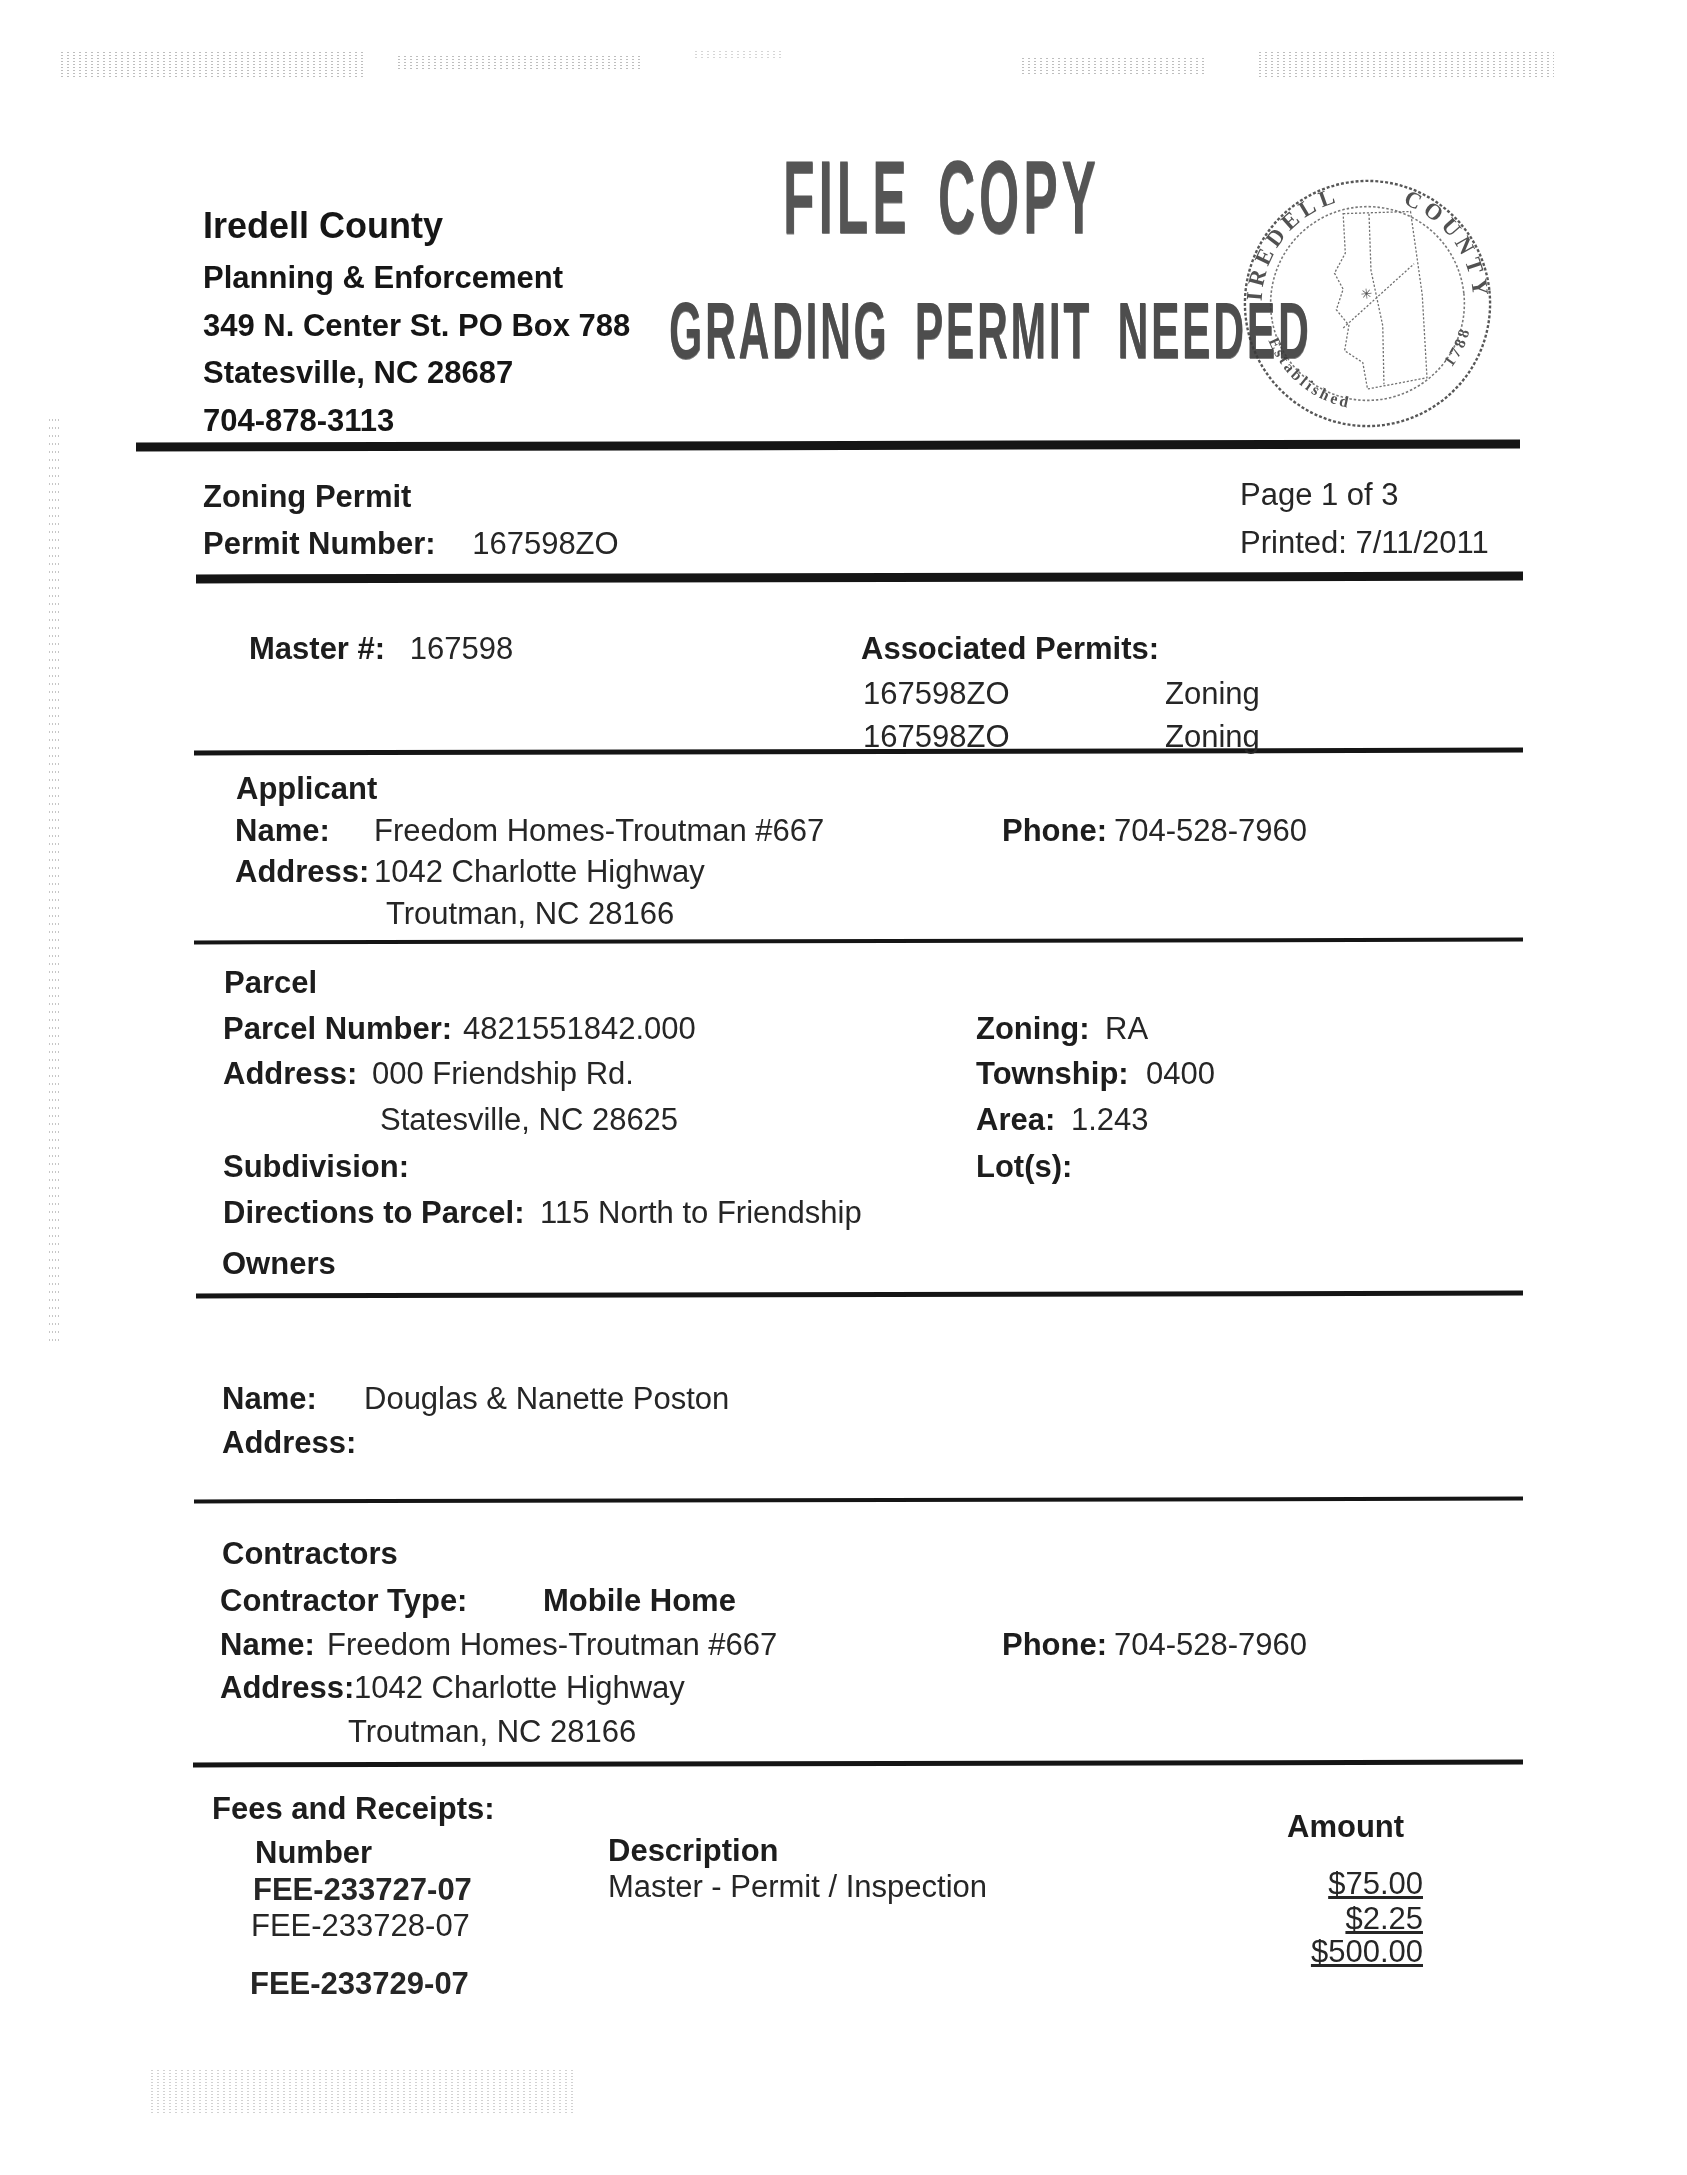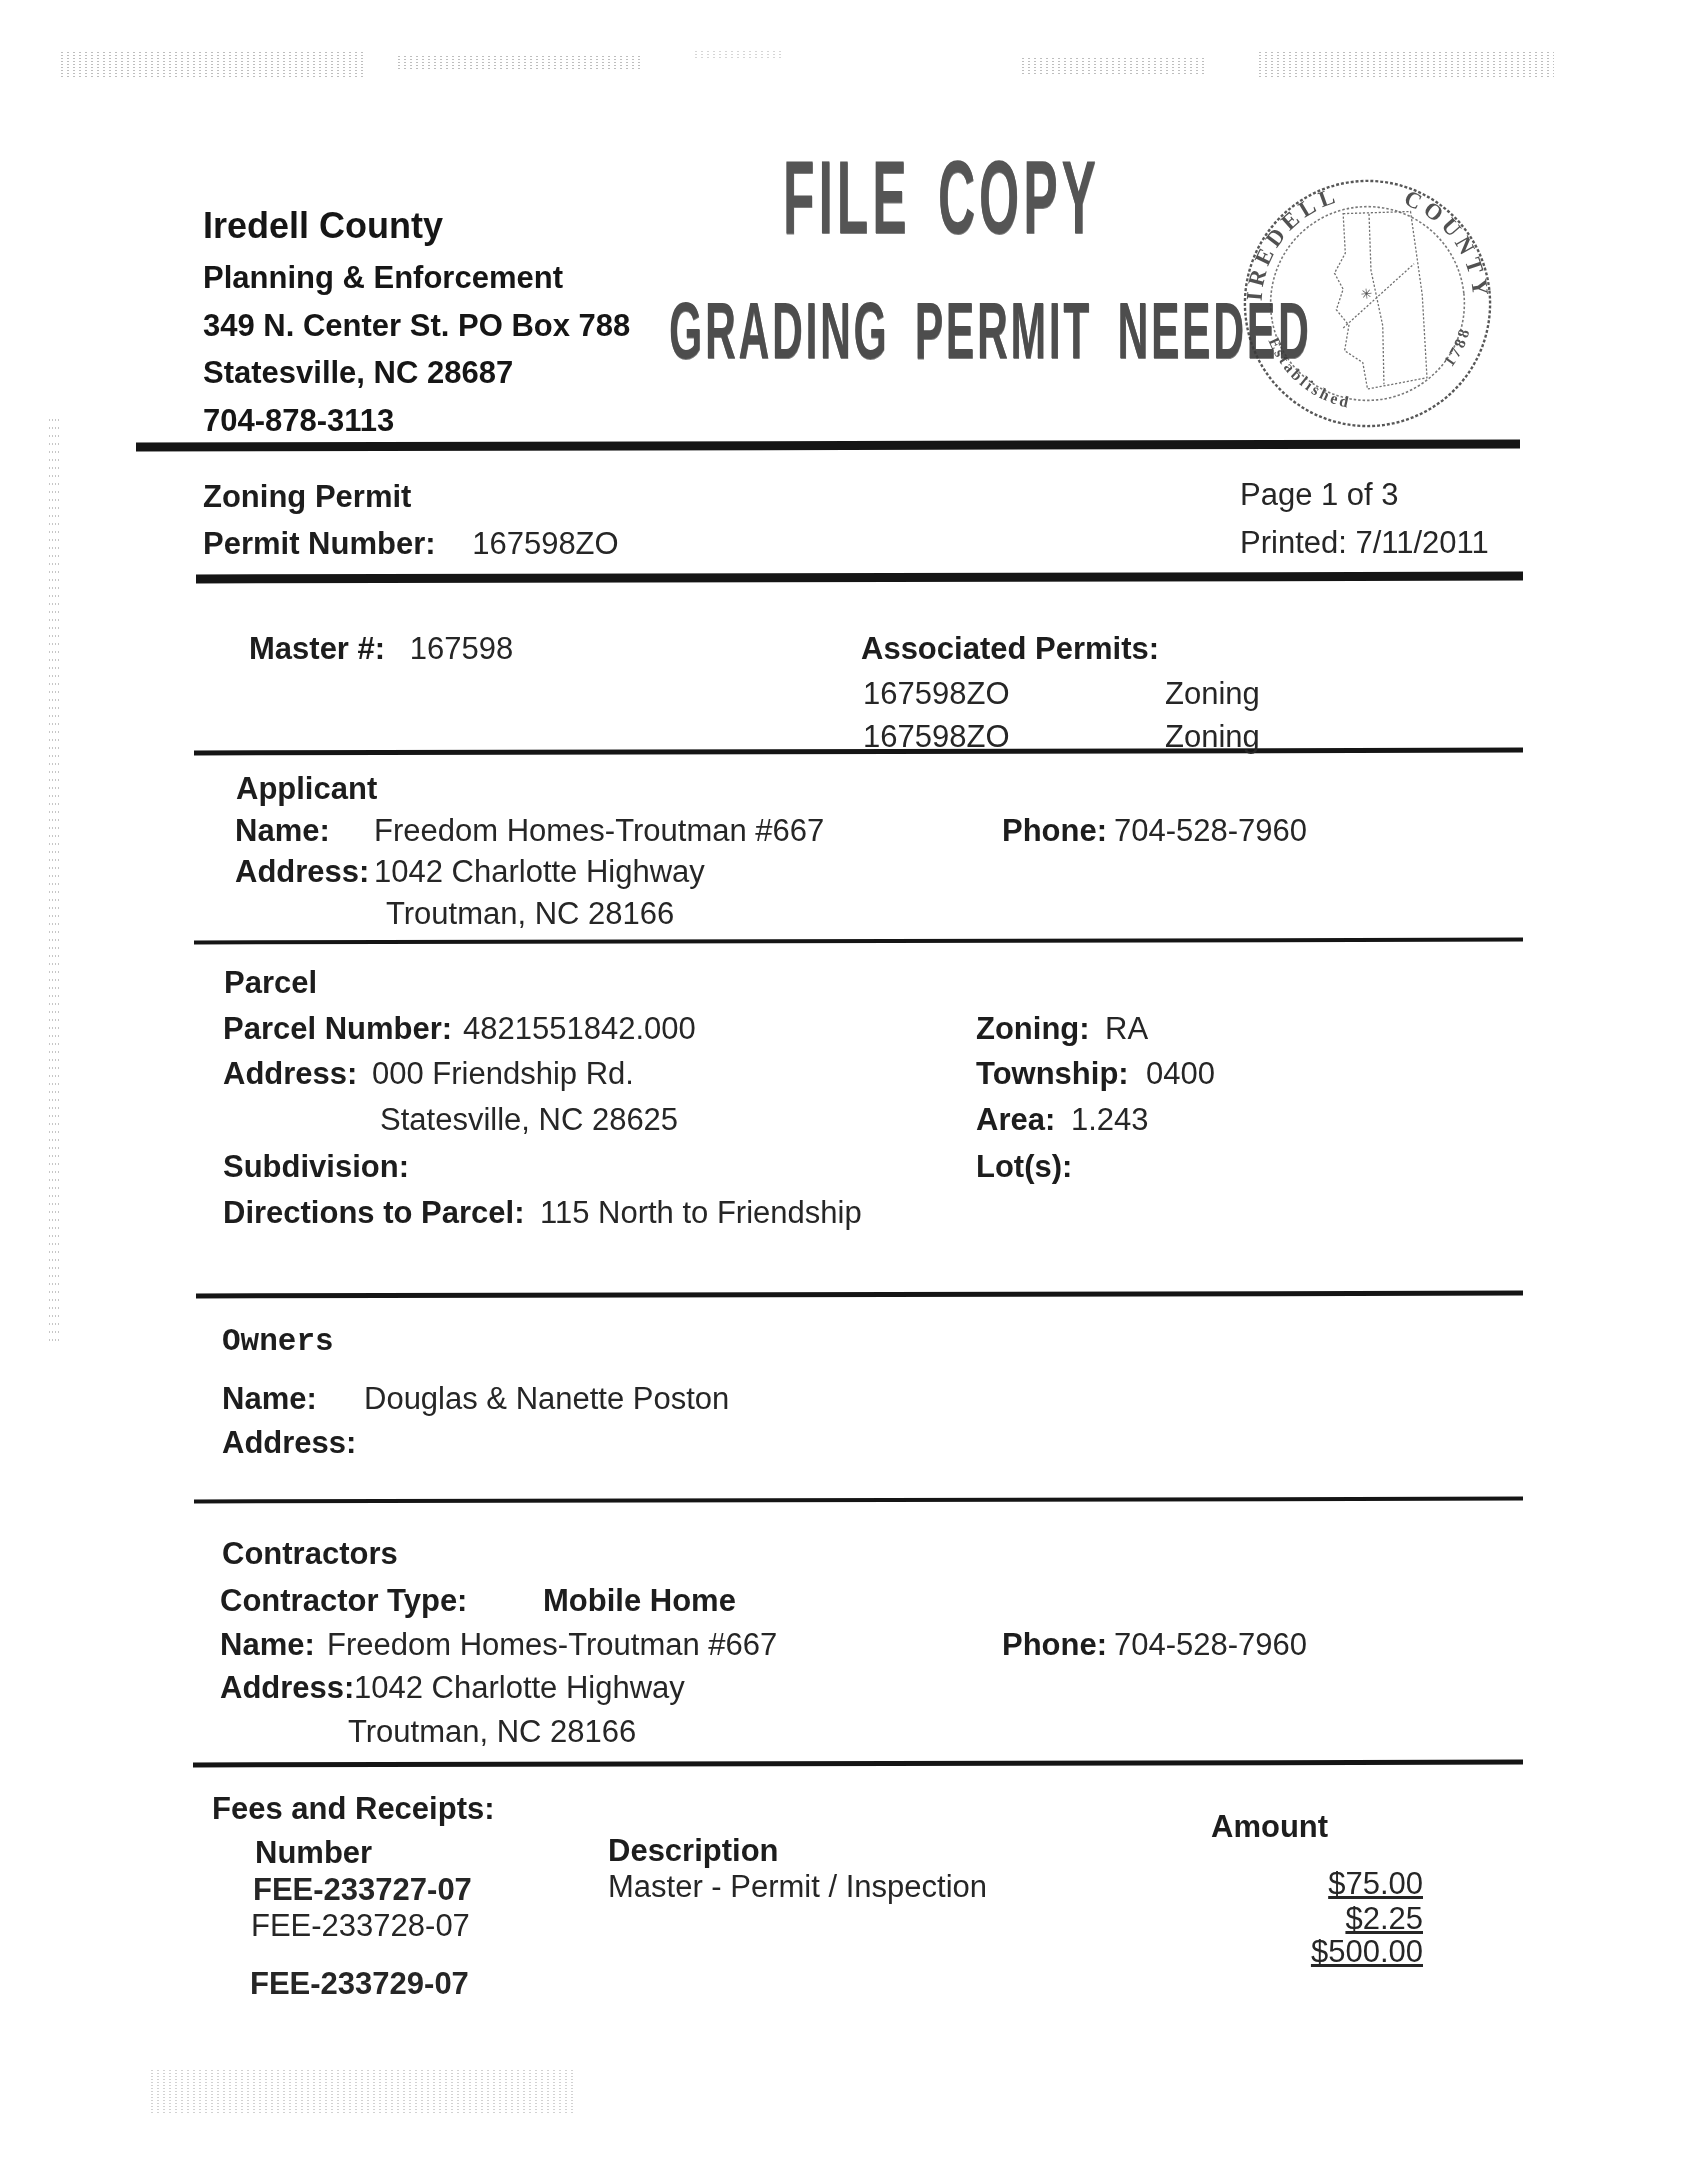--- a/index.html
+++ b/index.html
@@ -125,38 +125,38 @@
   <div class="t b" style="left:976px;top:1057px;">Township:</div>
   <div class="t soft" style="left:1146px;top:1057px;">0400</div>
   <div class="t soft" style="left:380px;top:1103px;">Statesville, NC 28625</div>
   <div class="t b" style="left:976px;top:1103px;">Area:</div>
   <div class="t soft" style="left:1071px;top:1103px;">1.243</div>
   <div class="t b" style="left:223px;top:1150px;">Subdivision:</div>
   <div class="t b" style="left:976px;top:1150px;">Lot(s):</div>
   <div class="t b" style="left:223px;top:1196px;">Directions to Parcel:</div>
   <div class="t soft" style="left:540px;top:1196px;">115 North to Friendship</div>
 
-  <div class="t b" style="left:222px;top:1325px;font-family:Liberation Mono, monospace;">Owners</div>
+  <div class="t b" style="left:222px;top:1247px;">Owners</div>
   <div class="t b" style="left:222px;top:1382px;">Name:</div>
   <div class="t soft" style="left:364px;top:1382px;">Douglas &amp; Nanette Poston</div>
   <div class="t b" style="left:222px;top:1426px;">Address:</div>
 
   <div class="t b" style="left:222px;top:1537px;">Contractors</div>
   <div class="t b" style="left:220px;top:1584px;">Contractor Type:</div>
   <div class="t b" style="left:543px;top:1584px;">Mobile Home</div>
   <div class="t b" style="left:220px;top:1628px;">Name:</div>
   <div class="t soft" style="left:327px;top:1628px;">Freedom Homes-Troutman #667</div>
   <div class="t b" style="left:1002px;top:1628px;">Phone:</div>
   <div class="t soft" style="left:1114px;top:1628px;">704-528-7960</div>
   <div class="t b" style="left:220px;top:1671px;">Address:</div>
   <div class="t soft" style="left:354px;top:1671px;">1042 Charlotte Highway</div>
   <div class="t soft" style="left:348px;top:1715px;">Troutman, NC 28166</div>
 
   <div class="t b" style="left:212px;top:1792px;">Fees and Receipts:</div>
-  <div class="t b" style="left:1211px;top:1810px;width:136px;">Amount</div>
+  <div class="t b" style="left:1287px;top:1810px;width:136px;">Amount</div>
   <div class="t b" style="left:255px;top:1836px;">Number</div>
   <div class="t b" style="left:608px;top:1834px;">Description</div>
 
   <div class="t soft" style="left:253px;top:1873px;font-weight:bold;">FEE-233727-07</div>
   <div class="t soft" style="left:608px;top:1870px;">Master - Permit / Inspection</div>
   <div class="t soft amount" style="left:1225px;top:1867px;width:198px;">$75.00</div>
 
   <div class="t soft" style="left:251px;top:1909px;">FEE-233728-07</div>
   <div class="t soft amount" style="left:1225px;top:1902px;width:198px;">$2.25</div>
 

